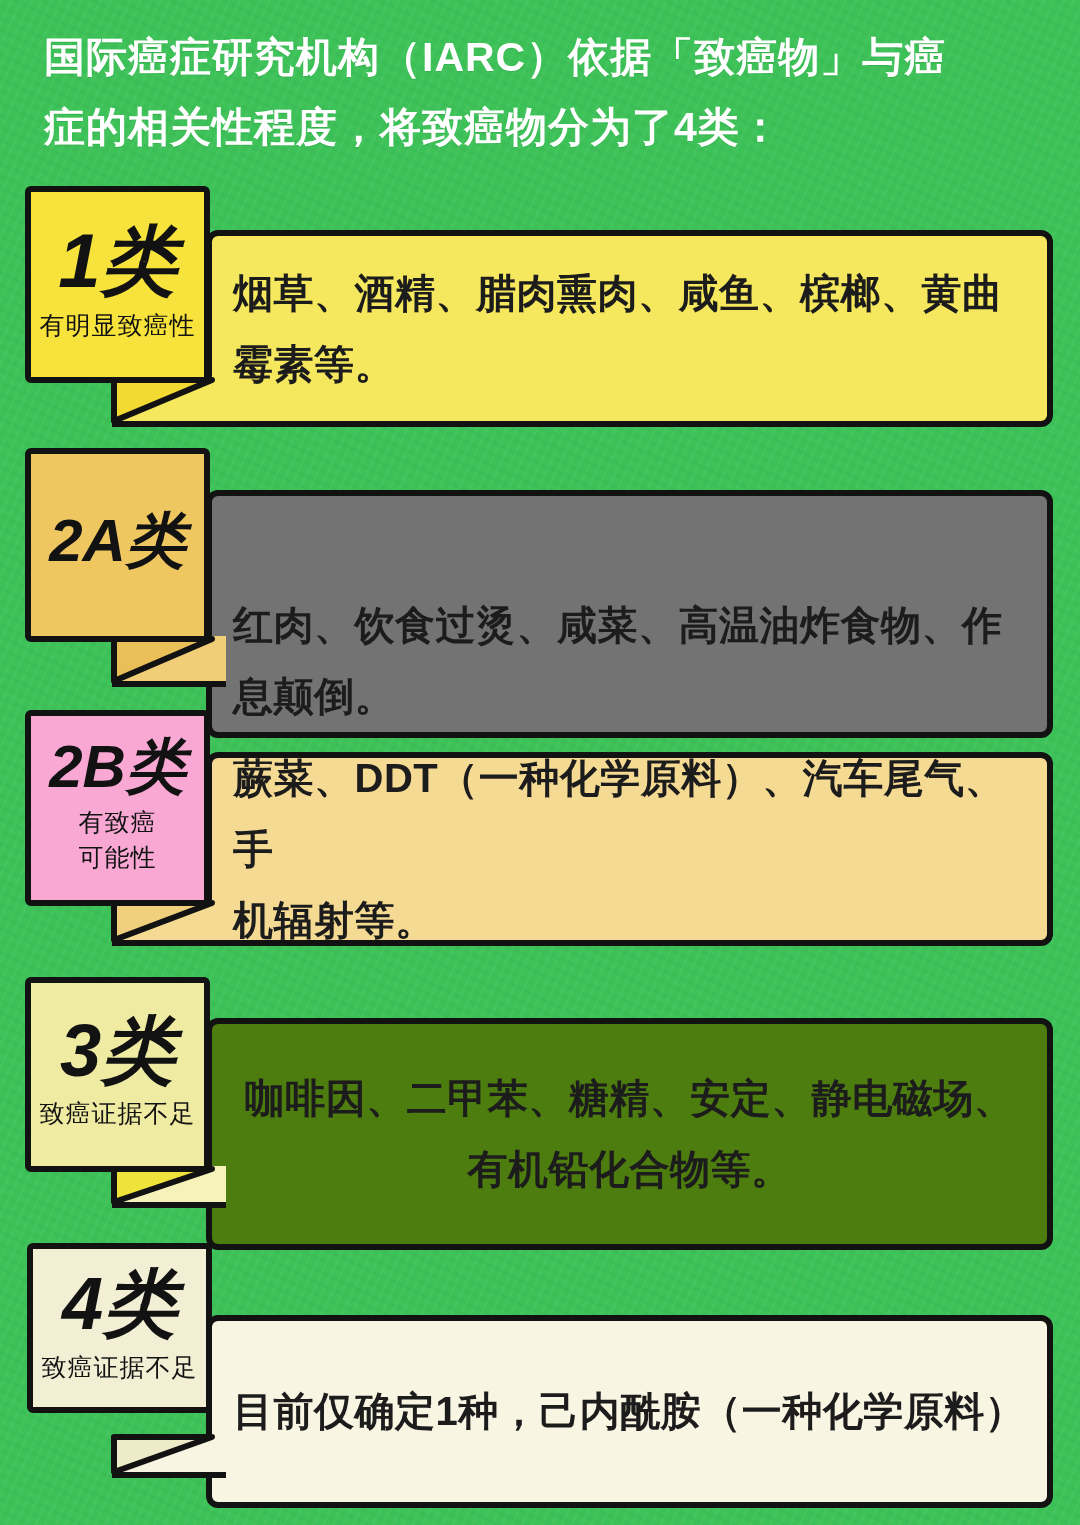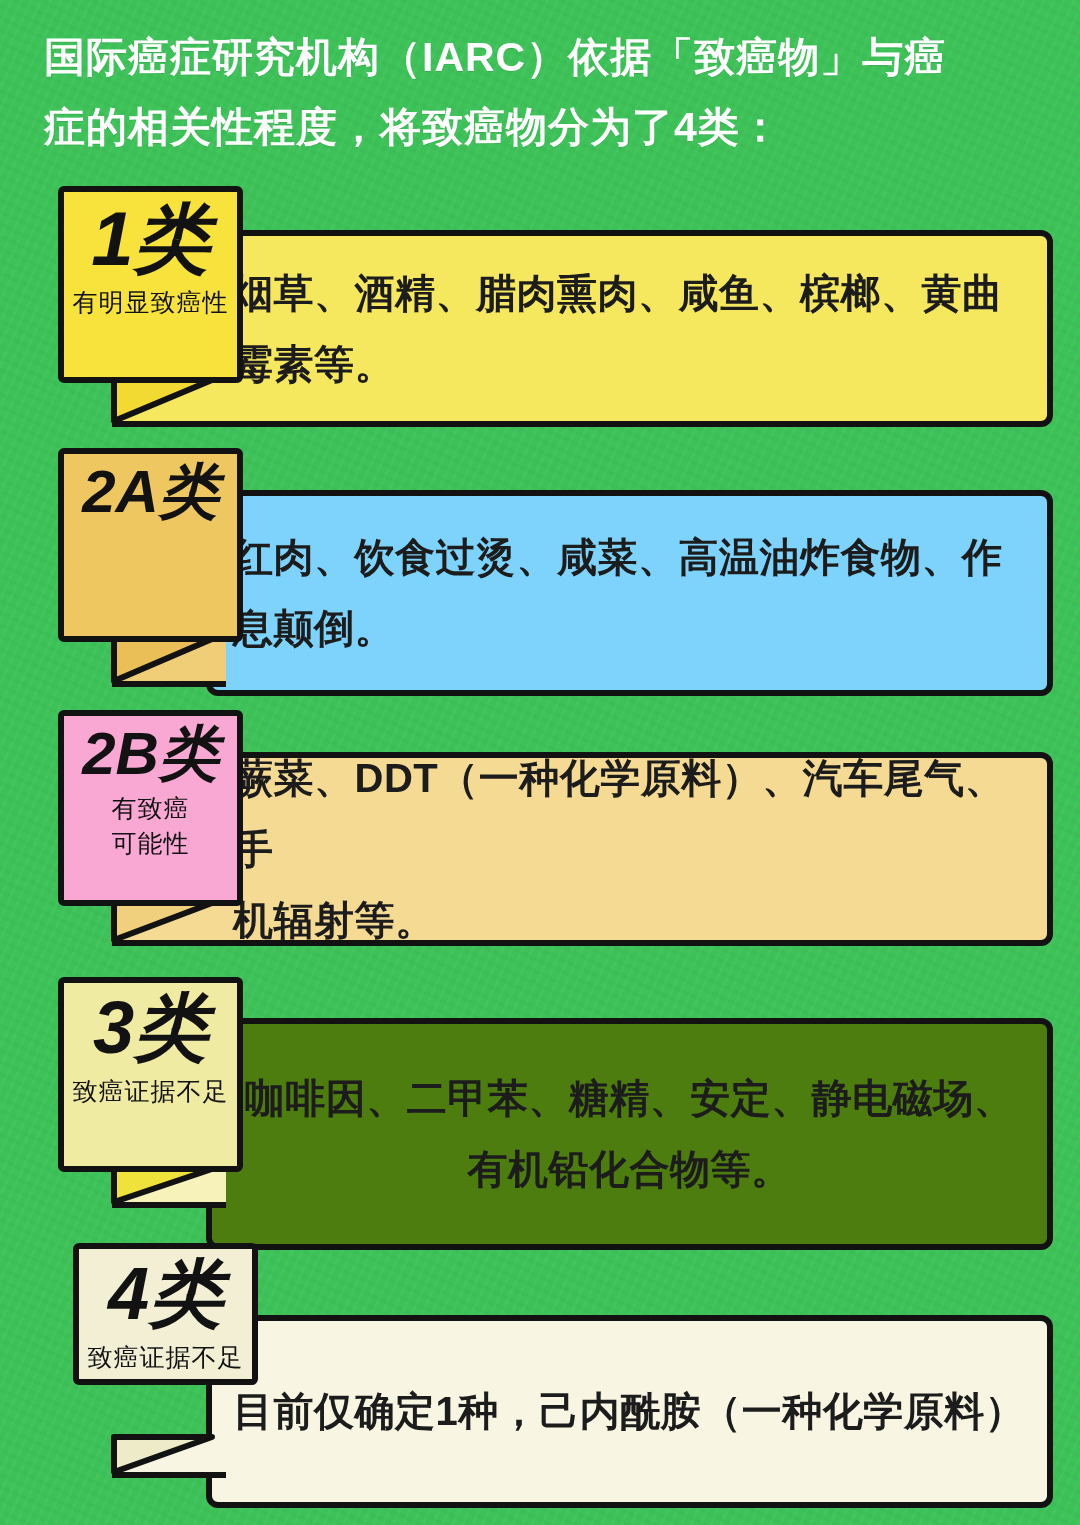--- a/index.html
+++ b/index.html
@@ -26,24 +26,23 @@
     letter-spacing:1px;
     color:var(--title-color,#fff);
     white-space:pre-line;
     text-shadow:0 1px 0 rgba(0,0,0,.08);
   }
   .category { position:absolute; left:0; top:0; width:100%; height:100%; }
   .tag {
     position:absolute; z-index:3;
     border:6px solid var(--border,#111);
     border-radius:6px;
-    display:flex; flex-direction:column; align-items:center; 
+    display:flex; flex-direction:column; align-items:center; justify-content:center;
     gap:4px; padding:4px 4px 12px;
     text-align:center;
-    margin-left:33px;
   }
   .tag-label {
     font-weight:bold; font-style:italic;
     line-height:1.12; color:#121212;
     letter-spacing:0;
   }
   .tag-sub {
     font-size:25px; font-weight:normal; line-height:35px;
     letter-spacing:1px; color:#121212;
     white-space:pre-line;
@@ -86,21 +85,21 @@
   </section>
     <section class="category">
     <div class="tag" style="left: 25px; top: 448px; width: 185px; height: 194px; background: rgb(239, 199, 97);">
       <div class="tag-label" style="font-size: 60px;">2A类</div>
     </div>
     <svg class="fold" aria-hidden="true" viewBox="0 0 120 57" style="left: 106px; top: 633px; width: 120px; height: 57px;">
       <polygon class="fold-wedge" points="8,48 106,3 120,3 120,48" fill="#f0cd77"></polygon>
       <line class="fold-bottom" stroke-width="6" x1="6" y1="51" x2="120" y2="51" stroke="#121212"></line>
       <polygon class="fold-back" stroke-width="6" stroke-linejoin="round" points="8,6 106,6 8,48" fill="#ebbf57" stroke="#121212"></polygon>
     </svg>
-    <div class="box" style="left: 206px; top: 490px; width: 847px; height: 206px; background: #7dd3fc;">
+    <div class="box" style="left: 206px; top: 490px; width: 847px; height: 248px; background: #737373; justify-content: flex-end;">
       <p class="box-text">红肉、饮食过烫、咸菜、高温油炸食物、作
 息颠倒。</p>
     </div>
   </section>
     <section class="category">
     <div class="tag" style="left: 25px; top: 710px; width: 185px; height: 196px; background: #f9a8d4;">
       <div class="tag-label" style="font-size: 60px;">2B类</div>
       <div class="tag-sub">有致癌
 可能性</div>
     </div>
@@ -123,21 +122,21 @@
       <polygon class="fold-wedge" points="8,39 106,3 120,3 120,39" fill="#f6f2ba"></polygon>
       <line class="fold-bottom" stroke-width="6" x1="6" y1="42" x2="120" y2="42" stroke="#121212"></line>
       <polygon class="fold-back" stroke-width="6" stroke-linejoin="round" points="8,6 106,6 8,39" fill="#eee23b" stroke="#121212"></polygon>
     </svg>
     <div class="box" style="left: 206px; top: 1018px; width: 847px; height: 232px; background: #4d7c0f; text-align: center;">
       <p class="box-text">咖啡因、二甲苯、糖精、安定、静电磁场、
 有机铅化合物等。</p>
     </div>
   </section>
     <section class="category">
-    <div class="tag" style="left: 40px; top: 1243px; width: 185px; height: 142px; background: rgb(242, 239, 213);">
+    <div class="tag" style="left: 27px; top: 1243px; width: 185px; height: 170px; background: rgb(242, 239, 213);">
       <div class="tag-label" style="font-size: 74px;">4类</div>
       <div class="tag-sub">致癌证据不足</div>
     </div>
     <svg class="fold" aria-hidden="true" viewBox="0 0 120 50" style="left: 106px; top: 1431px; width: 120px; height: 50px;">
       <polygon class="fold-wedge" points="8,41 106,3 120,3 120,41" fill="#f8f5e3"></polygon>
       <line class="fold-bottom" stroke-width="6" x1="6" y1="44" x2="120" y2="44" stroke="#121212"></line>
       <polygon class="fold-back" stroke-width="6" stroke-linejoin="round" points="8,6 106,6 8,41" fill="#eeebc9" stroke="#121212"></polygon>
     </svg>
     <div class="box" style="left: 206px; top: 1285px; width: 847px; height: 193px; background: rgb(248, 245, 227); margin-top: 30px;">
       <p class="box-text">目前仅确定1种，己内酰胺（一种化学原料）</p>

